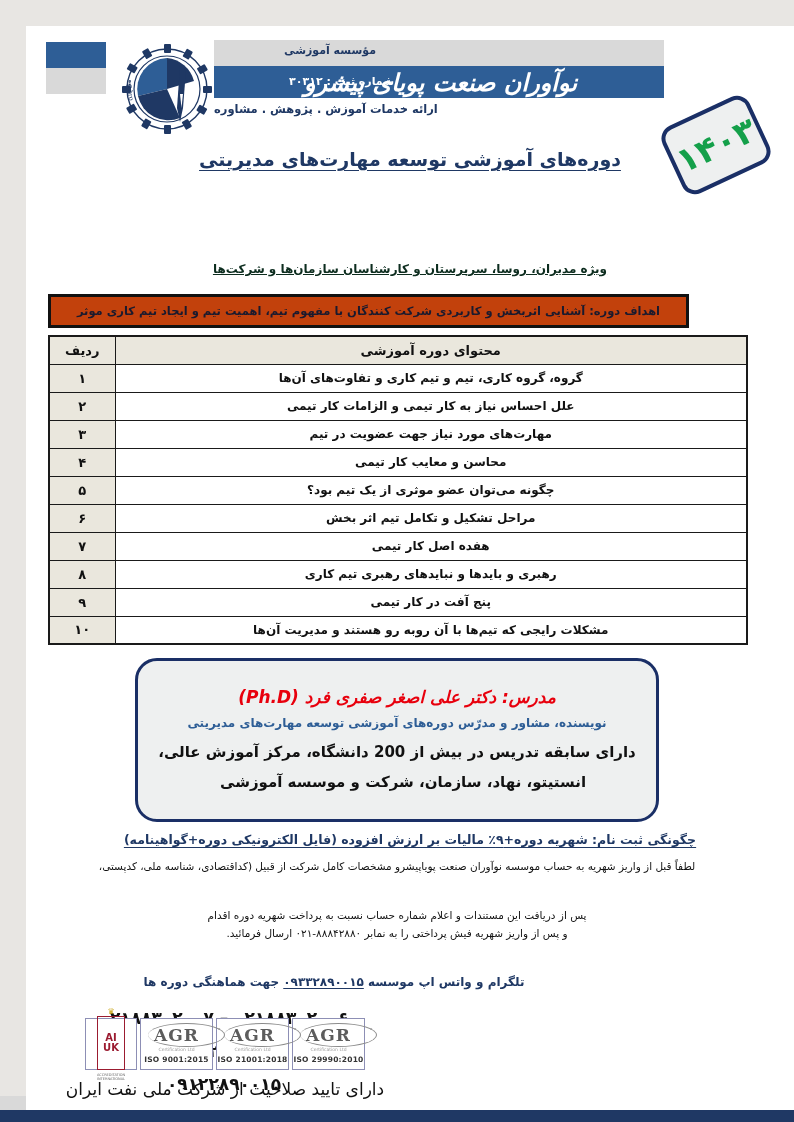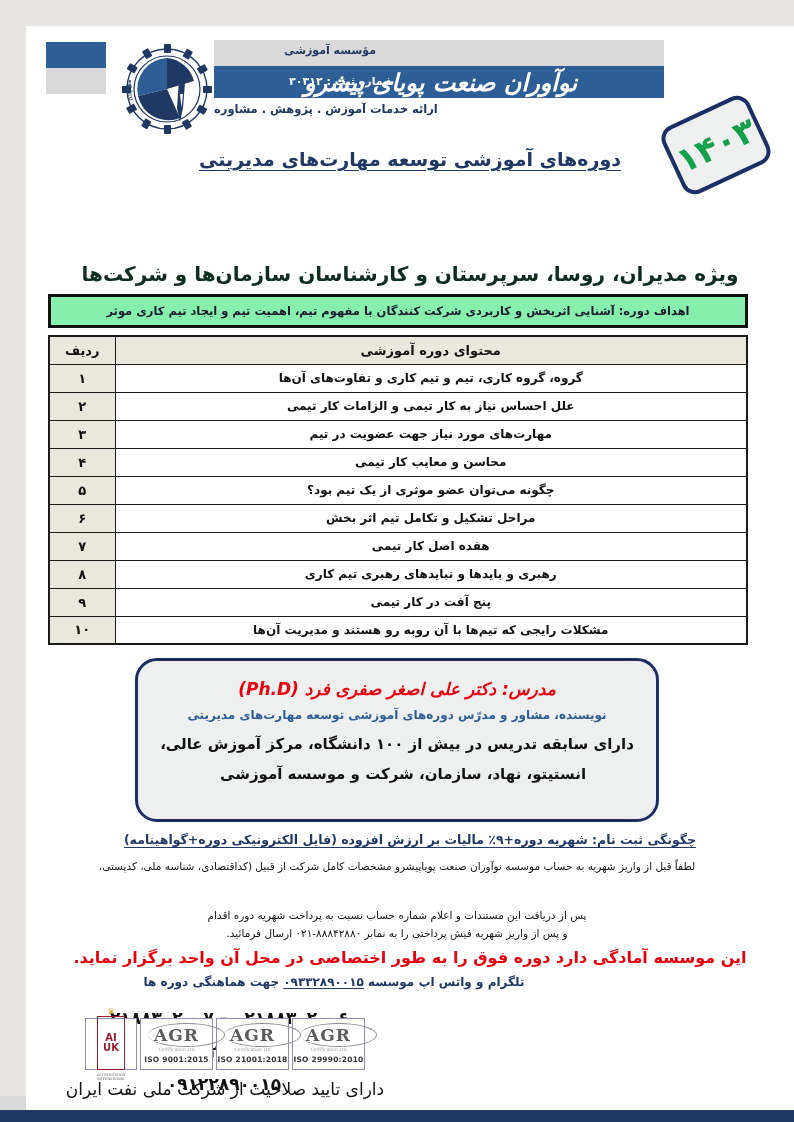--- a/index.html
+++ b/index.html
@@ -78,27 +78,27 @@
     text-align:center; font-size:19px; font-weight:bold;
     color:#1f3864; text-decoration:underline; text-underline-offset:4px;
   }
   .main-title {
     position:absolute; left:26px; top:196px; width:768px;
     text-align:center; font-size:34px; font-weight:bold;
     color:#e8000d; text-decoration:underline; text-underline-offset:6px;
   }
   .audience {
     position:absolute; left:26px; top:262px; width:768px;
-    text-align:center; font-size:20px; font-weight:bold; color:#0d2d1f;
+    text-align:center; font-size:12px; font-weight:bold; color:#0d2d1f;text-decoration:underline;
   }
 
   
   .objectives {
-    position:absolute; left:48px; top:294px; width:700px; height:34px;
-    background:#86efac; border:3px solid #111111;
+    position:absolute; left:48px; top:294px; width:641px; height:34px;
+    background:#c2410c; border:3px solid #111111;
     display:flex; align-items:center; justify-content:center;
   }
   .objectives span {
     font-size:11.5px; font-weight:bold; color:#1a1a2e; padding:0 8px;
   }
 
   
   .tbl {
     position:absolute; left:48px; top:335px; width:700px;
     border-collapse:collapse;
@@ -116,21 +116,21 @@
   .tbl thead th { background:#eae7dd; font-size:13px; }
   .tbl td.idx { width:66px; background:#eae7dd; font-size:13px; }
   .tbl td.content { background:#ffffff; }
 
   
   .instructor-box {
     position:absolute; left:135px; top:658px; width:524px; height:164px;
     background:#eef0f0;
     border:3px solid #1a2f66;
     border-radius:22px;
-    padding-top:10px;
+    padding-top:18px;
     text-align:center;
   }
   .ins-name {
     font-size:17px; font-weight:bold; color:#e8000d; font-style:italic;
     margin-top:8px;
   }
   .ins-role {
     font-size:12px; font-weight:bold; color:#2e5e96; margin-top:9px;
   }
   .ins-desc1 {
@@ -330,36 +330,35 @@
         <tr>
           <td class="content">مشکلات رایجی که تیم‌ها با آن روبه رو هستند و مدیریت آن‌ها</td>
           <td class="idx">۱۰</td>
         </tr>
       </tbody>
   </table>
 
   <div class="instructor-box">
     <div class="ins-name">مدرس: دکتر علی اصغر صفری فرد (Ph.D)</div>
     <div class="ins-role">نویسنده، مشاور و مدرّس دوره‌های آموزشی توسعه مهارت‌های مدیریتی</div>
-    <div class="ins-desc1">دارای سابقه تدریس در بیش از  ۱۰۰ دانشگاه، مرکز آموزش عالی،</div>
+    <div class="ins-desc1">دارای سابقه تدریس در بیش از  200 دانشگاه، مرکز آموزش عالی،</div>
     <div class="ins-desc2">انستیتو، نهاد، سازمان، شرکت و موسسه آموزشی</div>
   </div>
 
   <div class="reg-head">چگونگی ثبت نام: شهریه دوره+۹٪ مالیات بر ارزش افزوده (فایل الکترونیکی دوره+گواهینامه)</div>
 
   <div class="reg-p1">
     <div>لطفاً قبل از واریز شهریه به حساب موسسه نوآوران صنعت پویاپیشرو مشخصات کامل شرکت از قبیل (کداقتصادی، شناسه ملی، کدپستی،</div>
   </div>
 
   <div class="reg-p2">
     <div>پس از دریافت این مستندات و اعلام شماره حساب نسبت به پرداخت شهریه دوره اقدام</div>
     <div>و پس از واریز شهریه فیش پرداختی را به نمابر ۸۸۸۴۲۸۸۰-۰۲۱ ارسال فرمائید.</div>
   </div>
 
-  <div class="promo-line">این موسسه آمادگی دارد دوره فوق را به طور اختصاصی در محل آن واحد برگزار نماید.</div>
 
   <div class="telegram-line">
     <span>تلگرام و واتس اپ موسسه </span><u>۰۹۳۳۲۸۹۰۰۱۵</u><span> جهت هماهنگی دوره ها</span>
   </div>
 
   <div class="phones" id="phone-list">
       <div>۰۲۱۸۸۳۰۲۰۰۶ – ۰۲۱۸۸۳۰۲۰۰۷</div>
       <div>۰۹۰۲۲۸۹۰۰۱۵</div>
       <div>۰۹۱۲۲۸۹۰۰۱۵</div>
     </div>

